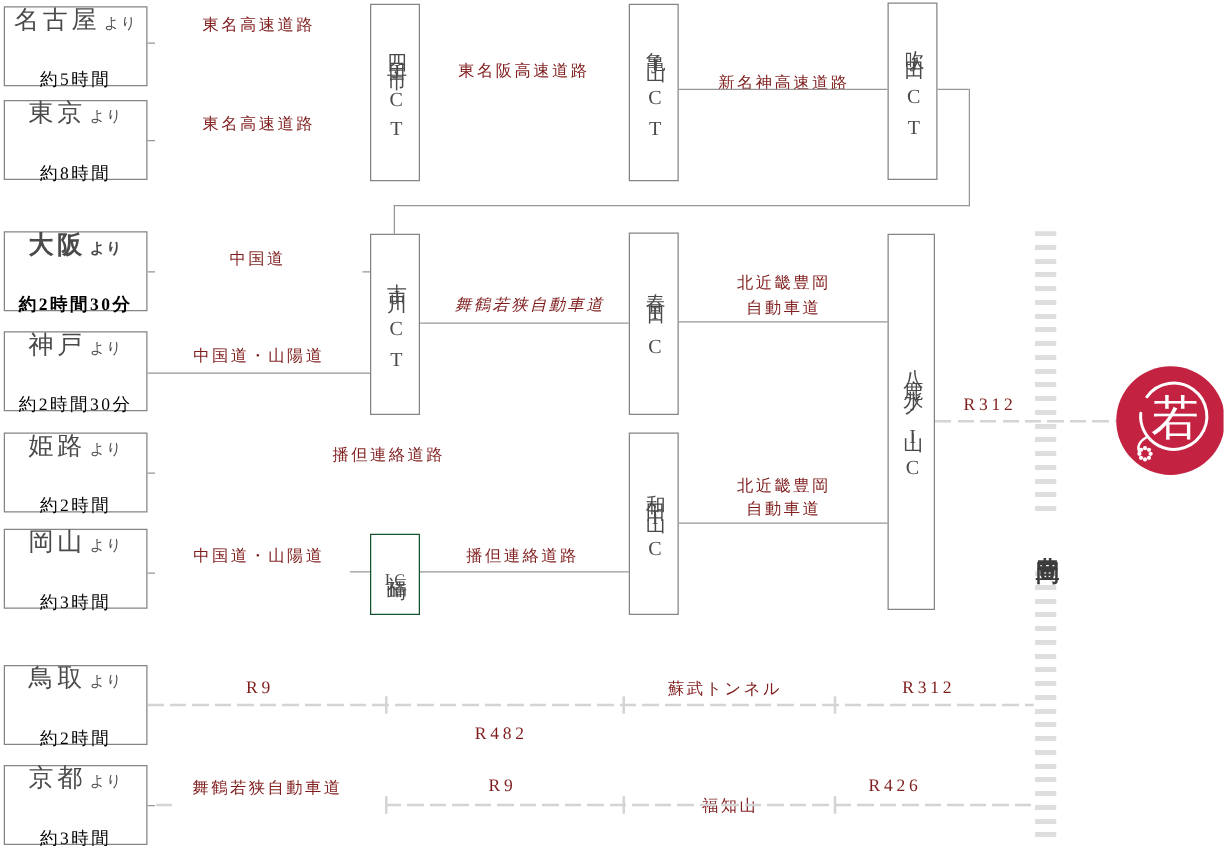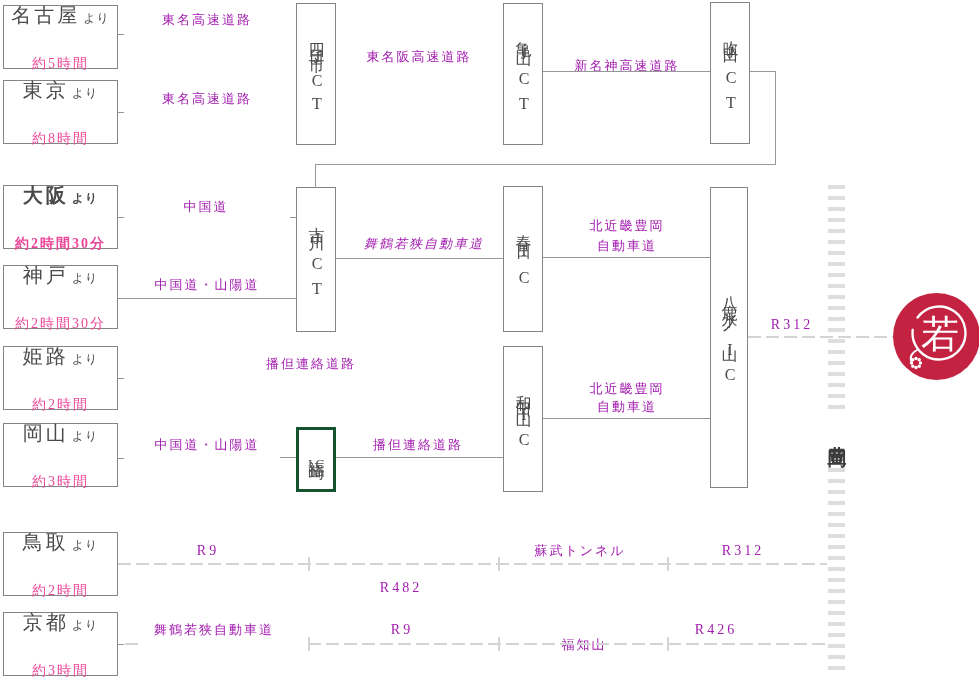--- a/index.html
+++ b/index.html
@@ -9,41 +9,41 @@
   }
   
   .obox{
     position:absolute;left:3px;width:115px;height:64px;background:#fff;
     border:1px solid #848484;display:flex;flex-direction:column;
     align-items:center;justify-content:center;box-sizing:border-box;gap:1px;
   }
   .oline{display:flex;align-items:baseline;gap:3px;white-space:nowrap;}
   .oname{font-size:20px;letter-spacing:3px;color:#4a4a4a;}
   .osuf{font-size:12px;letter-spacing:1px;color:#4a4a4a;}
-  .otime{font-size:14px;letter-spacing:2px;color:#ec4899;white-space:nowrap;margin-top:25px;}
+  .otime{font-size:14px;letter-spacing:2px;color:#000000;white-space:nowrap;margin-top:25px;}
   
   .vbox{
     position:absolute;width:40px;background:#fff;border:1px solid #848484;
     box-sizing:border-box;display:flex;align-items:center;justify-content:center;
     writing-mode:vertical-rl;text-orientation:upright;
     font-size:16px;color:#4a4a4a;letter-spacing:6px;white-space:nowrap;
   }
   .vbox.sp8{letter-spacing:8px;}
   .vbox.sp10{letter-spacing:10px;}
   .fukubox{
-    position:absolute;width:40px;background:#fff;border:3px solid #14532d;
+    position:absolute;width:40px;background:#fff;border:1px solid #14532d;
     box-sizing:border-box;display:flex;flex-direction:column;
     align-items:center;justify-content:center;color:#4a4a4a;
   }
   .fukuname{writing-mode:vertical-rl;text-orientation:upright;font-size:16px;letter-spacing:3px;}
   .fukutype{font-size:13px;margin-top:2px;}
   
   .rlbl{
     position:absolute;transform:translateX(-50%);font-size:13px;
-    letter-spacing:2px;color:#a21caf;white-space:nowrap;line-height:1.2;
+    letter-spacing:2px;color:#7f1d1d;white-space:nowrap;line-height:1.2;
   }
   .rlbl.rnum{font-size:14px;letter-spacing:3px;}
   
   .hline{position:absolute;height:1px;background:#979797;}
   .vline{position:absolute;width:1px;background:#979797;}
   
   .dash{
     position:absolute;height:2px;
     background:repeating-linear-gradient(to right,#d4d4d4 0 13px,rgba(0,0,0,0) 13px 18px);
   }

